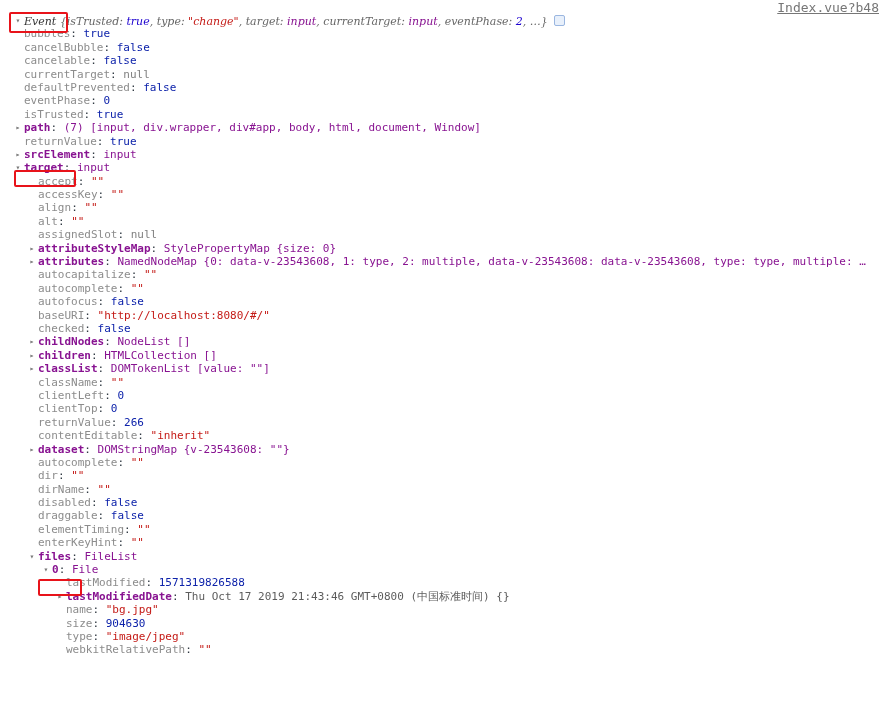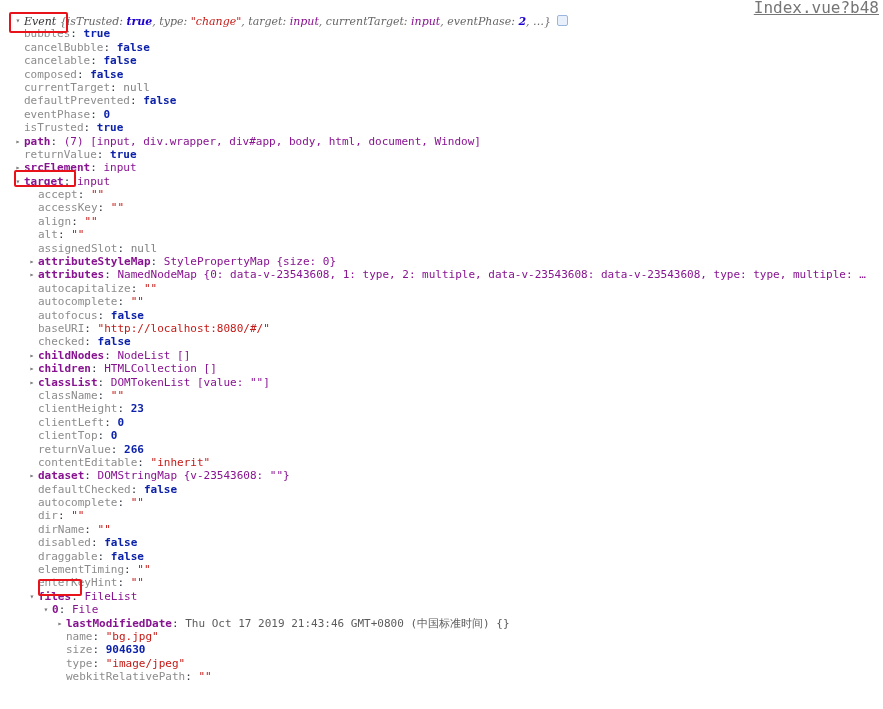--- a/index.html
+++ b/index.html
@@ -17,21 +17,21 @@
     color: #303942;
     overflow: hidden;
   }
 
   
   .source-link {
     position: absolute;
     top: 1px;
     right: 4px;
     font-family: "DejaVu Sans Mono", "Liberation Mono", monospace;
-    font-size: 16px;
+    font-size: 13px;
     color: #767676;
     text-decoration: underline;
     cursor: pointer;
     white-space: nowrap;
   }
 
   .console-body {
     position: absolute;
     left: 0;
     top: 14px;
@@ -64,21 +64,21 @@
     user-select: none;
   }
   .ind1 > .tri { left: 14px; }
   .ind2 > .tri { left: 28px; }
   .ind3 > .tri { left: 42px; }
   .ind4 > .tri { left: 56px; }
 
   
   .k-plain   { color: #8c8c8c; text-align: right; }          
   .k-obj     { color: #881391; font-weight: bold; }          
-  .v-bool    { color: #0d22aa; font-weight: bold; }
+  .v-bool    { color: #0d22aa; }
   .v-null    { color: #808080; }
   .v-str     { color: #c41a16; }          
   .v-node    { color: #881391; }
   .v-gray    { color: #5c5c5c; }
   .punct     { color: #303942; }
 
   
   .hdr-name {
     font-family: "DejaVu Serif", "Liberation Serif", serif;
     font-style: italic;
@@ -120,21 +120,20 @@
 <body>
 
 <a class="source-link" href="#">Index.vue?b48</a>
 
 <div class="console-body">
   <div class="row ind1" id="header-row"><span class="tri">▾</span><span class="hdr-name">Event </span><span class="hdr-preview">{isTrusted: <span class="v-bool">true</span>, type: <span class="v-str">"change"</span>, target: <span class="v-node">input</span>, currentTarget: <span class="v-node">input</span>, eventPhase: <span class="v-bool">2</span>, …}</span><span class="info-badge"></span></div>
   <div id="rows-container">
       <div class="row ind1"><span class="k-plain">bubbles</span><span class="punct">: </span><span class="v-bool">true</span></div>
       <div class="row ind1"><span class="k-plain">cancelBubble</span><span class="punct">: </span><span class="v-bool">false</span></div>
       <div class="row ind1"><span class="k-plain">cancelable</span><span class="punct">: </span><span class="v-bool">false</span></div>
-      <div class="row ind1"><span class="k-plain">composed</span><span class="punct">: </span><span class="v-bool">false</span></div>
       <div class="row ind1"><span class="k-plain">currentTarget</span><span class="punct">: </span><span class="v-null">null</span></div>
       <div class="row ind1"><span class="k-plain">defaultPrevented</span><span class="punct">: </span><span class="v-bool">false</span></div>
       <div class="row ind1"><span class="k-plain">eventPhase</span><span class="punct">: </span><span class="v-bool">0</span></div>
       <div class="row ind1"><span class="k-plain">isTrusted</span><span class="punct">: </span><span class="v-bool">true</span></div>
       <div class="row ind1"><span class="tri">▸</span><span class="k-obj">path</span><span class="punct">: </span><span class="v-node">(7) [input, div.wrapper, div#app, body, html, document, Window]</span></div>
       <div class="row ind1"><span class="k-plain">returnValue</span><span class="punct">: </span><span class="v-bool">true</span></div>
       <div class="row ind1"><span class="tri">▸</span><span class="k-obj">srcElement</span><span class="punct">: </span><span class="v-node">input</span></div>
       <div class="row ind1"><span class="tri">▾</span><span class="k-obj">target</span><span class="punct">: </span><span class="v-node">input</span></div>
       <div class="row ind2"><span class="k-plain">accept</span><span class="punct">: </span><span class="v-str">""</span></div>
       <div class="row ind2"><span class="k-plain">accessKey</span><span class="punct">: </span><span class="v-str">""</span></div>
@@ -145,36 +144,35 @@
       <div class="row ind2"><span class="tri">▸</span><span class="k-obj">attributes</span><span class="punct">: </span><span class="v-node">NamedNodeMap {0: data-v-23543608, 1: type, 2: multiple, data-v-23543608: data-v-23543608, type: type, multiple: …</span></div>
       <div class="row ind2"><span class="k-plain">autocapitalize</span><span class="punct">: </span><span class="v-str">""</span></div>
       <div class="row ind2"><span class="k-plain">autocomplete</span><span class="punct">: </span><span class="v-str">""</span></div>
       <div class="row ind2"><span class="k-plain">autofocus</span><span class="punct">: </span><span class="v-bool">false</span></div>
       <div class="row ind2"><span class="k-plain">baseURI</span><span class="punct">: </span><span class="v-str">"http://localhost:8080/#/"</span></div>
       <div class="row ind2"><span class="k-plain">checked</span><span class="punct">: </span><span class="v-bool">false</span></div>
       <div class="row ind2"><span class="tri">▸</span><span class="k-obj">childNodes</span><span class="punct">: </span><span class="v-node">NodeList []</span></div>
       <div class="row ind2"><span class="tri">▸</span><span class="k-obj">children</span><span class="punct">: </span><span class="v-node">HTMLCollection []</span></div>
       <div class="row ind2"><span class="tri">▸</span><span class="k-obj">classList</span><span class="punct">: </span><span class="v-node">DOMTokenList [value: ""]</span></div>
       <div class="row ind2"><span class="k-plain">className</span><span class="punct">: </span><span class="v-str">""</span></div>
-      <div class="row ind2"><span class="k-plain">clientHeight</span><span class="punct">: </span><span class="v-bool">23</span></div>
       <div class="row ind2"><span class="k-plain">clientLeft</span><span class="punct">: </span><span class="v-bool">0</span></div>
       <div class="row ind2"><span class="k-plain">clientTop</span><span class="punct">: </span><span class="v-bool">0</span></div>
       <div class="row ind2"><span class="k-plain">returnValue</span><span class="punct">: </span><span class="v-bool">266</span></div>
       <div class="row ind2"><span class="k-plain">contentEditable</span><span class="punct">: </span><span class="v-str">"inherit"</span></div>
       <div class="row ind2"><span class="tri">▸</span><span class="k-obj">dataset</span><span class="punct">: </span><span class="v-node">DOMStringMap {v-23543608: ""}</span></div>
-      <div class="row ind2"><span class="k-plain">defaultChecked</span><span class="punct">: </span><span class="v-bool">false</span></div>
       <div class="row ind2"><span class="k-plain">autocomplete</span><span class="punct">: </span><span class="v-str">""</span></div>
       <div class="row ind2"><span class="k-plain">dir</span><span class="punct">: </span><span class="v-str">""</span></div>
       <div class="row ind2"><span class="k-plain">dirName</span><span class="punct">: </span><span class="v-str">""</span></div>
       <div class="row ind2"><span class="k-plain">disabled</span><span class="punct">: </span><span class="v-bool">false</span></div>
       <div class="row ind2"><span class="k-plain">draggable</span><span class="punct">: </span><span class="v-bool">false</span></div>
       <div class="row ind2"><span class="k-plain">elementTiming</span><span class="punct">: </span><span class="v-str">""</span></div>
       <div class="row ind2"><span class="k-plain">enterKeyHint</span><span class="punct">: </span><span class="v-str">""</span></div>
       <div class="row ind2"><span class="tri">▾</span><span class="k-obj">files</span><span class="punct">: </span><span class="v-node">FileList</span></div>
       <div class="row ind3"><span class="tri">▾</span><span class="k-obj">0</span><span class="punct">: </span><span class="v-node">File</span></div>
+      <div class="row ind4"><span class="k-plain">lastModified</span><span class="punct">: </span><span class="v-bool">1571319826588</span></div>
       <div class="row ind4"><span class="tri">▸</span><span class="k-obj">lastModifiedDate</span><span class="punct">: </span><span class="v-gray">Thu Oct 17 2019 21:43:46 GMT+0800 (中国标准时间) {}</span></div>
       <div class="row ind4"><span class="k-plain">name</span><span class="punct">: </span><span class="v-str">"bg.jpg"</span></div>
       <div class="row ind4"><span class="k-plain">size</span><span class="punct">: </span><span class="v-bool">904630</span></div>
       <div class="row ind4"><span class="k-plain">type</span><span class="punct">: </span><span class="v-str">"image/jpeg"</span></div>
       <div class="row ind4"><span class="k-plain">webkitRelativePath</span><span class="punct">: </span><span class="v-str">""</span></div>
     </div>
 </div>
 
 <div id="annot-layer">
     <div class="annot" style="left: 9px; top: 12px; width: 59px; height: 21px; border-color: rgb(232, 19, 26);"></div>

